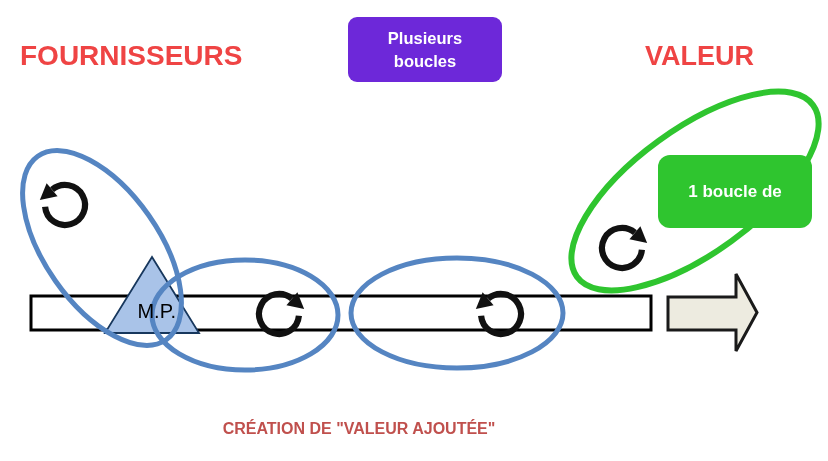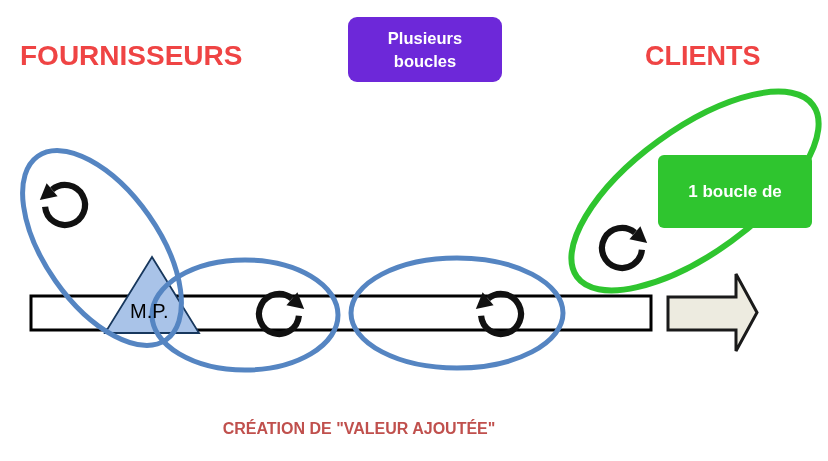--- a/index.html
+++ b/index.html
@@ -19,24 +19,24 @@
   .callout{
     display:flex;flex-direction:column;align-items:center;justify-content:center;
     color:#ffffff;font-weight:bold;text-align:center;line-height:22px;
   }
   #multi-loop-box{
     left:348px;top:17px;width:154px;height:65px;
     background:#6d28d9;border-radius:9px;font-size:16.5px;line-height:23px;
   }
   #delivery-loop-box{
     left:658px;top:155px;width:154px;height:73px;
-    background:#2FC52F;border-radius:6px;font-size:17px;line-height:22px;
+    background:#2FC52F;border-radius:12px;font-size:17px;line-height:22px;
   }
   #mp-label{
-    left:130px;top:300px;width:46px;text-align:left;
+    left:130px;top:300px;width:46px;text-align:right;
     font-size:20px;color:#000000;font-weight:normal;
   }
   #fabrication-label{
     left:288px;top:373px;width:110px;text-align:center;
     font-size:17px;font-weight:bold;color:#3E74B8;
   }
   #value-creation-label{
     left:218px;top:420px;width:282px;text-align:center;
     font-size:16px;font-weight:bold;color:#C0504D;white-space:nowrap;
   }
@@ -74,21 +74,21 @@
     <ellipse cx="245" cy="315" rx="93" ry="55" fill="none" stroke="#5585C2" stroke-width="5"></ellipse>
     <ellipse cx="457" cy="313" rx="106" ry="55" fill="none" stroke="#5585C2" stroke-width="5"></ellipse>
 
     <ellipse cx="695" cy="191" rx="146" ry="62" transform="rotate(-36 695 191)" fill="none" stroke="#2FC52F" stroke-width="6"></ellipse>
 
     <polygon points="668,297 736,297 736,274 757,312.5 736,351 736,330 668,330" fill="#EDEBE0" stroke="#1a1a1a" stroke-width="3"></polygon>
   </svg>
 
   <div id="suppliers-title" class="abs title">FOURNISSEURS</div>
 
-  <div id="clients-title" class="abs title">CLIENTS</div>
+  <div id="clients-title" class="abs title">VALEUR</div>
 
   <div id="multi-loop-box" class="abs callout">
     <span>Plusieurs</span>
     <span>boucles</span>
   </div>
 
   <div id="delivery-loop-box" class="abs callout">
     <span>1 boucle de</span>
   </div>
 

